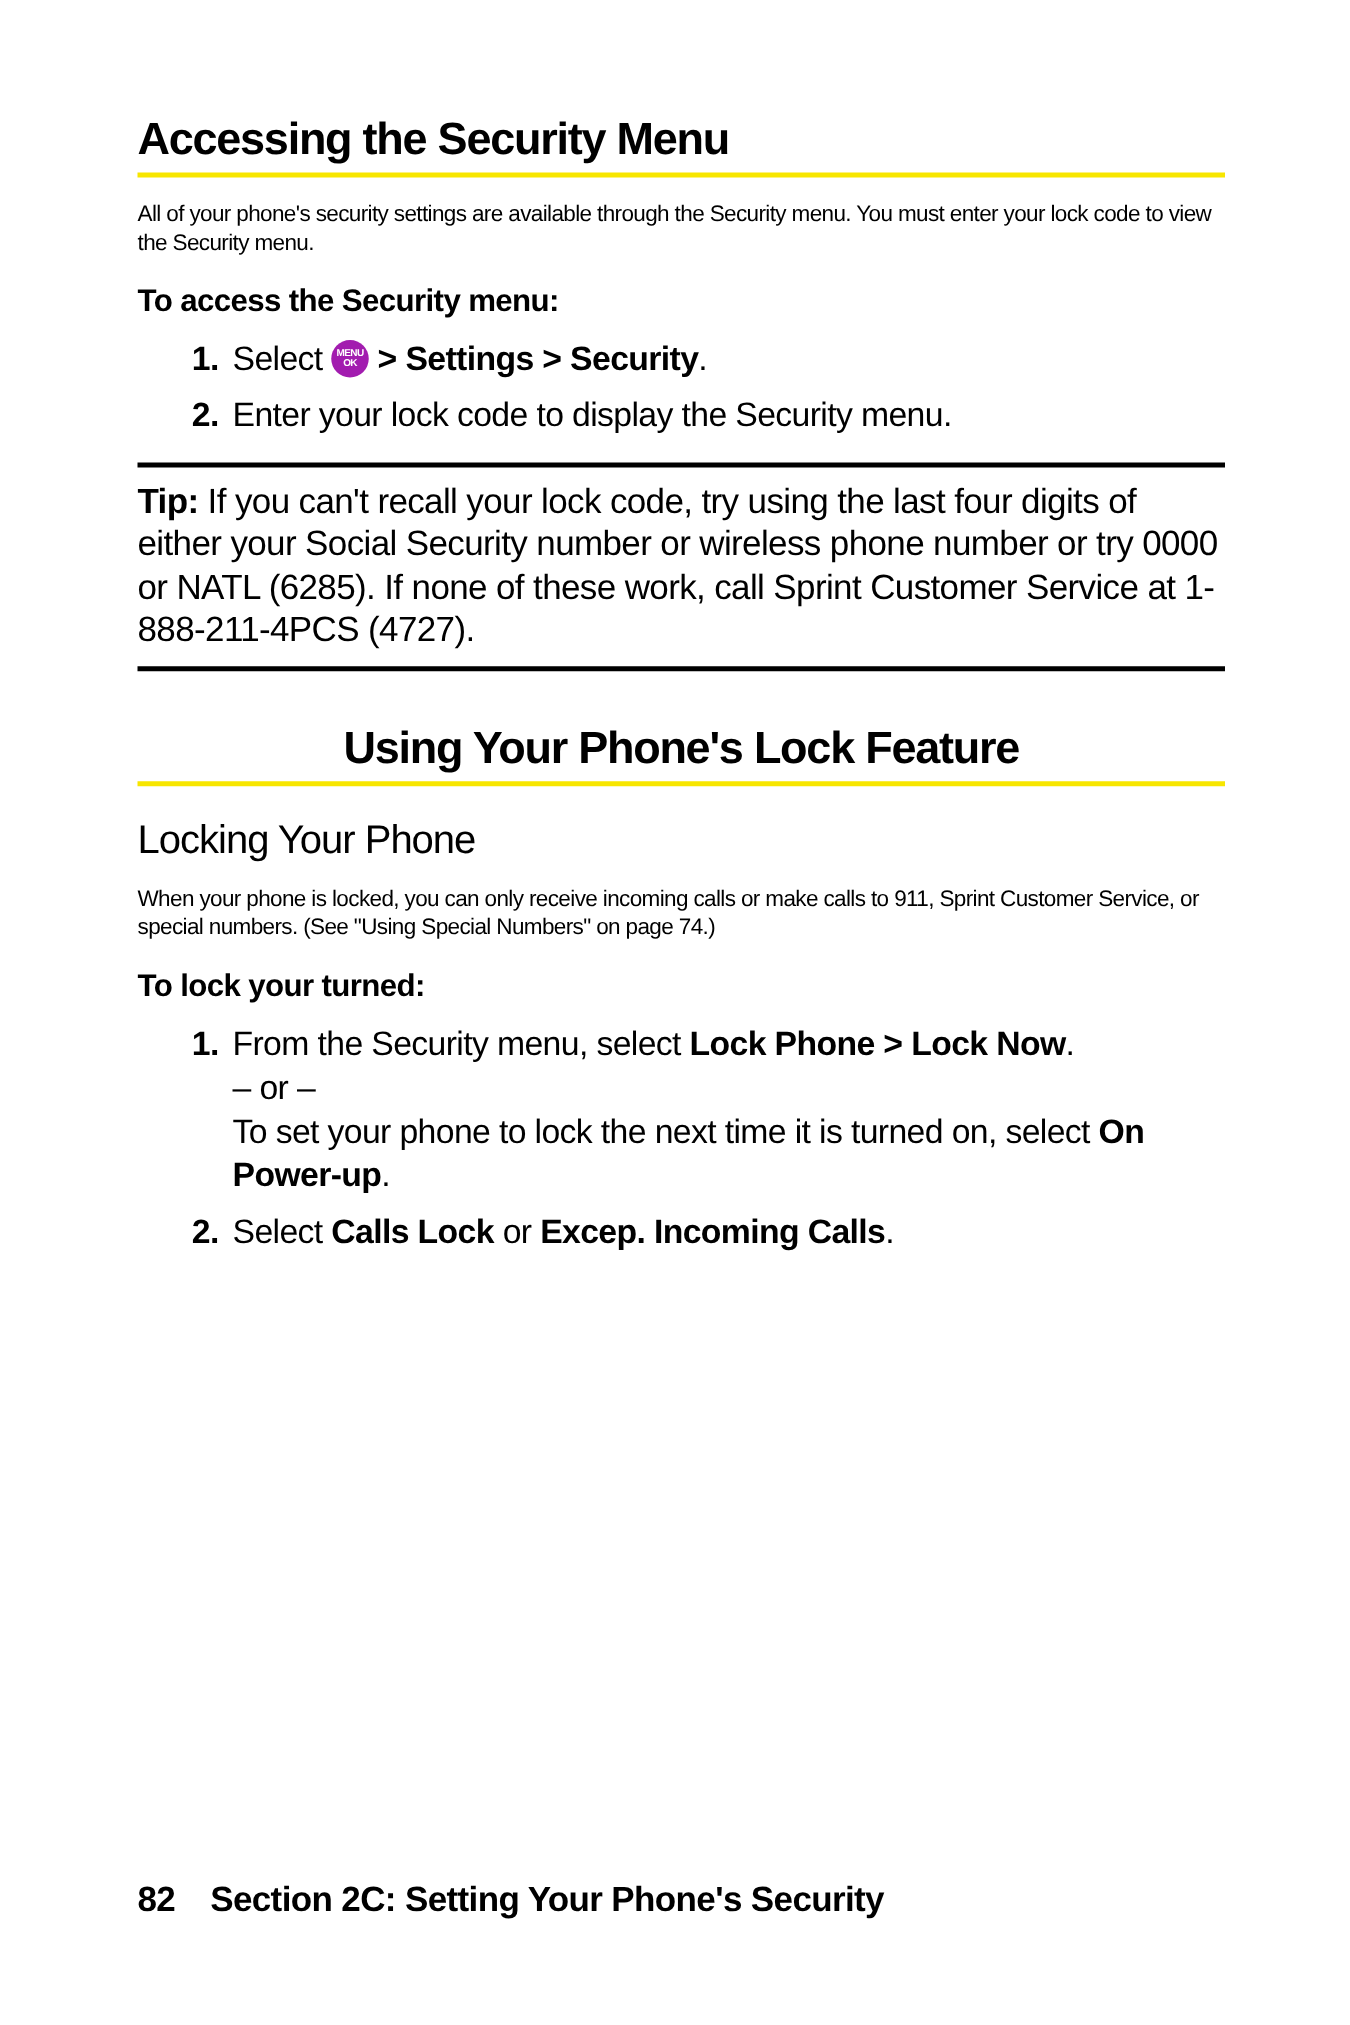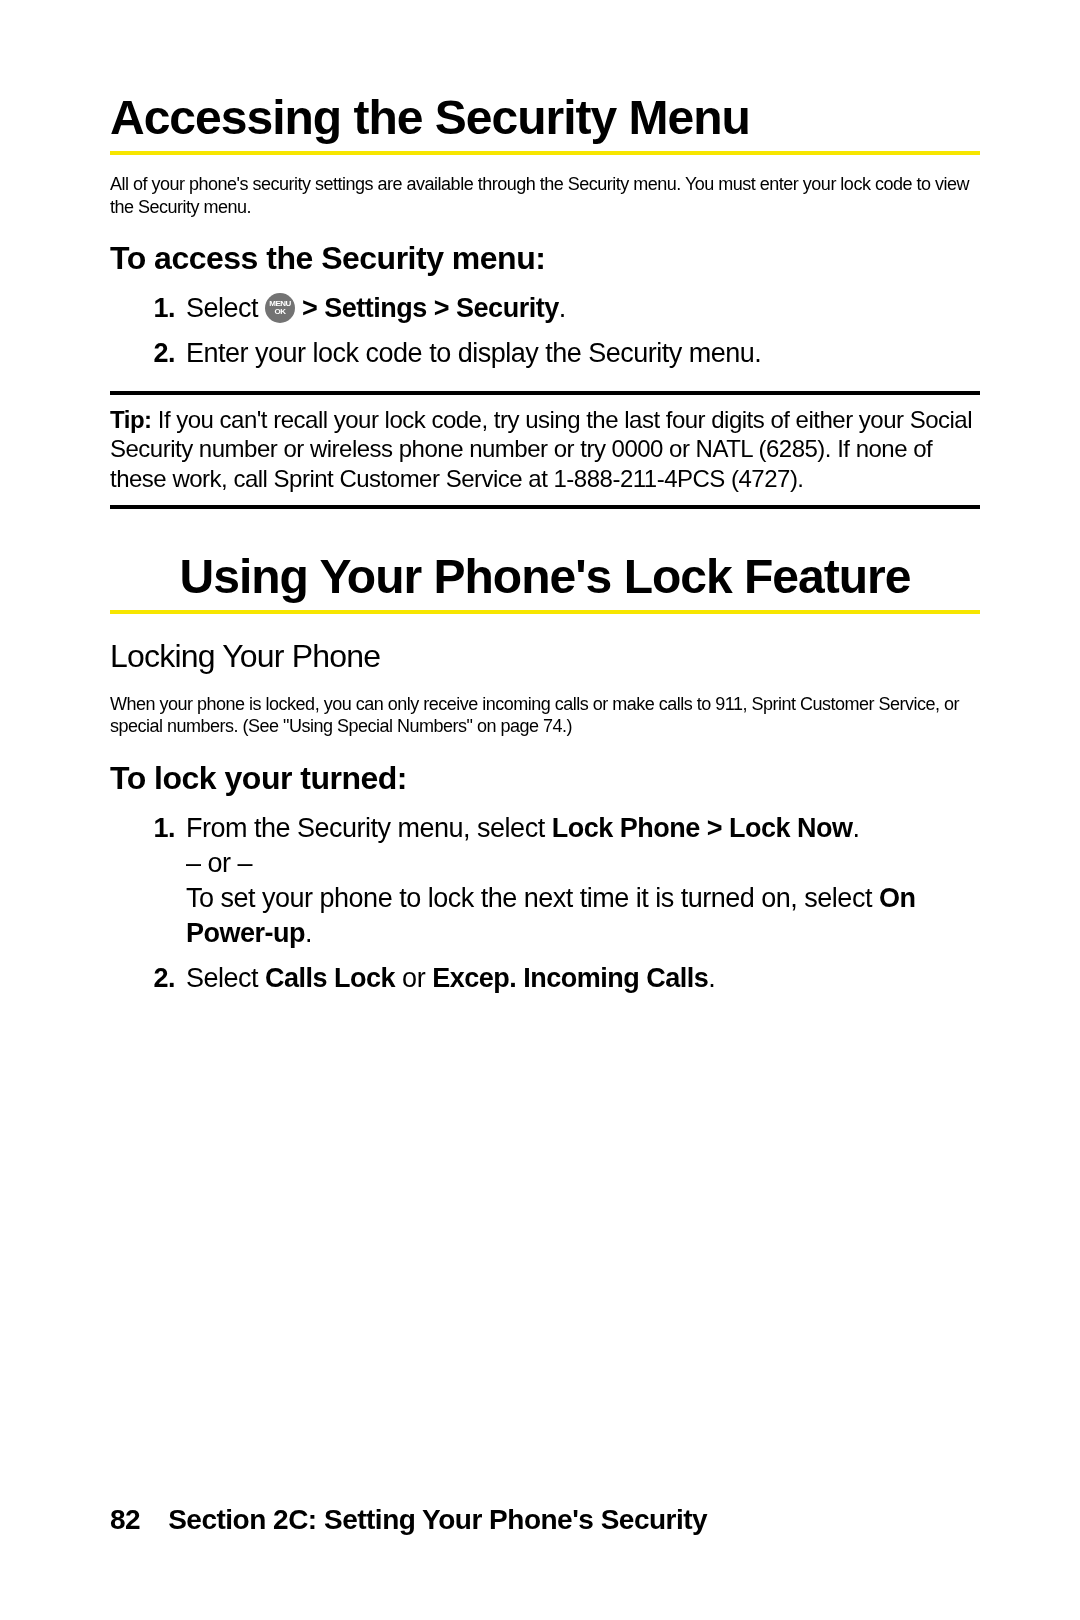--- a/index.html
+++ b/index.html
@@ -10,34 +10,34 @@
     width: 1080px;
     height: 1620px;
     position: relative;
     color: #000;
     letter-spacing: -0.5px;
   }
   .page {
     padding: 90px 100px 0 110px;
   }
   h1 {
-    font-size: 48px;
+    font-size: 36px;
     font-weight: 700;
     margin: 0 0 4px 0;
     border-bottom: 4px solid #f7e600;
     padding-bottom: 6px;
     letter-spacing: -1px;
   }
   .body-text {
     font-size: 18px;
     line-height: 1.25;
     margin: 18px 0 22px 0;
   }
   .subhead-bold {
-    font-size: 32px;
+    font-size: 25px;
     font-weight: 700;
     margin: 10px 0 14px 0;
   }
   ol {
     margin: 0 0 20px 0;
     padding-left: 72px;
   }
   ol li {
     font-size: 27px;
     line-height: 1.3;
@@ -48,37 +48,37 @@
     font-weight: 700;
   }
   .bold { font-weight: 700; }
   .menu-icon {
     display: inline-flex;
     align-items: center;
     justify-content: center;
     width: 30px;
     height: 30px;
     border-radius: 50%;
-    background: #737373;
+    background: #a21caf;
     color: #fff;
     font-size: 8px;
     line-height: 8px;
     font-weight: 700;
     vertical-align: middle;
     position: relative;
     top: -2px;
     text-align: center;
   }
   .menu-icon .stack { display:block; }
   .tip-box {
     border-top: 4px solid #000;
     border-bottom: 4px solid #000;
     padding: 10px 0 12px 0;
     margin: 14px 0 40px 0;
-    font-size: 24px;
+    font-size: 28px;
     line-height: 1.22;
   }
   .tip-label { font-weight: 700; }
   h1.second { margin-top: 8px; text-align: center; }
   h2 {
     font-size: 32px;
     font-weight: 400;
     margin: 24px 0 12px 0;
     letter-spacing: -0.8px;
   }

